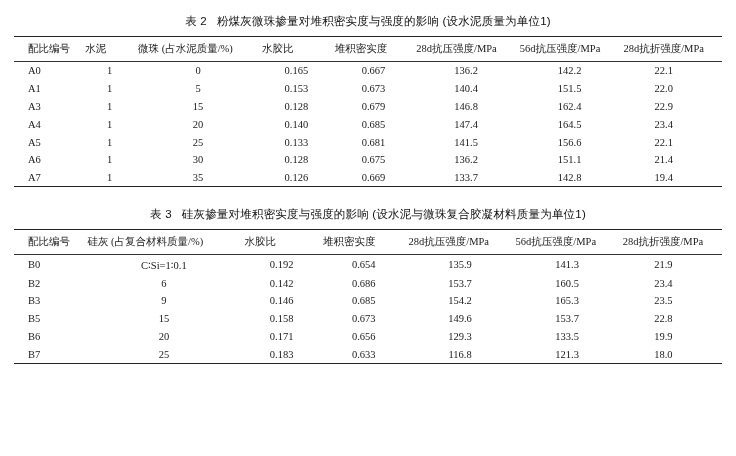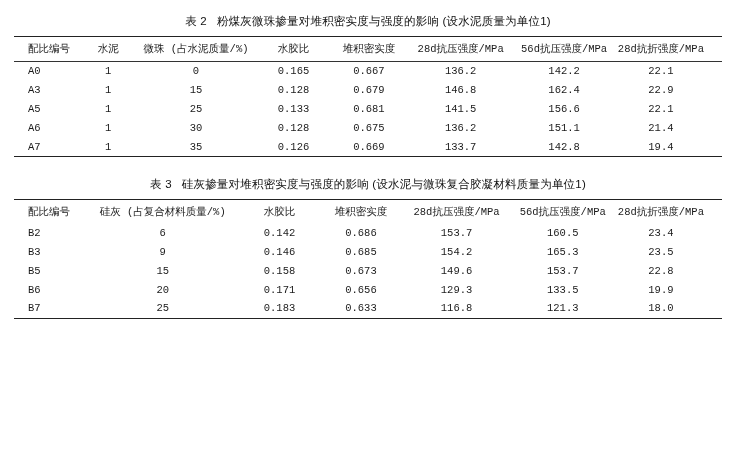--- a/index.html
+++ b/index.html
@@ -35,26 +35,26 @@
     padding: 4px 0 7px 0;
     white-space: nowrap;
   }
   .table-caption .cap-label {
     margin-right: 10px;
   }
   table.data {
     width: 100%;
     border-collapse: collapse;
     font-size: 11px;
-    font-family: Liberation Mono, monospace;
+    font-family: Liberation Serif, serif;
   }
   table.data thead th {
     font-weight: normal;
     padding: 5px 2px 5px 2px;
-    text-align: center;
+    text-align: left;
     white-space: nowrap;
     font-size: 10.5px;
   }
   table.data tbody td {
     padding: 3.4px 2px 3.4px 2px;
     text-align: center;
     white-space: nowrap;
     font-size: 10.5px;
   }
   .rule-top {
@@ -122,28 +122,48 @@
           <td class="rule-mid">A0</td>
           <td class="rule-mid">1</td>
           <td class="rule-mid">0</td>
           <td class="rule-mid">0.165</td>
           <td class="rule-mid">0.667</td>
           <td class="rule-mid">136.2</td>
           <td class="rule-mid">142.2</td>
           <td class="rule-mid">22.1</td>
         </tr>
         <tr>
+          <td>A1</td>
+          <td>1</td>
+          <td>5</td>
+          <td>0.153</td>
+          <td>0.673</td>
+          <td>140.4</td>
+          <td>151.5</td>
+          <td>22.0</td>
+        </tr>
+        <tr>
           <td>A3</td>
           <td>1</td>
           <td>15</td>
           <td>0.128</td>
           <td>0.679</td>
           <td>146.8</td>
           <td>162.4</td>
           <td>22.9</td>
+        </tr>
+        <tr>
+          <td>A4</td>
+          <td>1</td>
+          <td>20</td>
+          <td>0.140</td>
+          <td>0.685</td>
+          <td>147.4</td>
+          <td>164.5</td>
+          <td>23.4</td>
         </tr>
         <tr>
           <td>A5</td>
           <td>1</td>
           <td>25</td>
           <td>0.133</td>
           <td>0.681</td>
           <td>141.5</td>
           <td>156.6</td>
           <td>22.1</td>
@@ -192,20 +212,29 @@
           <th class="rule-top">硅灰 (占复合材料质量/%)</th>
           <th class="rule-top">水胶比</th>
           <th class="rule-top">堆积密实度</th>
           <th class="rule-top">28d抗压强度/MPa</th>
           <th class="rule-top">56d抗压强度/MPa</th>
           <th class="rule-top">28d抗折强度/MPa</th>
         </tr>
       </thead>
       <tbody>
         <tr>
+          <td class="rule-mid">B0</td>
+          <td class="rule-mid">C∶Si=1∶0.1</td>
+          <td class="rule-mid">0.192</td>
+          <td class="rule-mid">0.654</td>
+          <td class="rule-mid">135.9</td>
+          <td class="rule-mid">141.3</td>
+          <td class="rule-mid">21.9</td>
+        </tr>
+        <tr>
           <td>B2</td>
           <td>6</td>
           <td>0.142</td>
           <td>0.686</td>
           <td>153.7</td>
           <td>160.5</td>
           <td>23.4</td>
         </tr>
         <tr>
           <td>B3</td>

